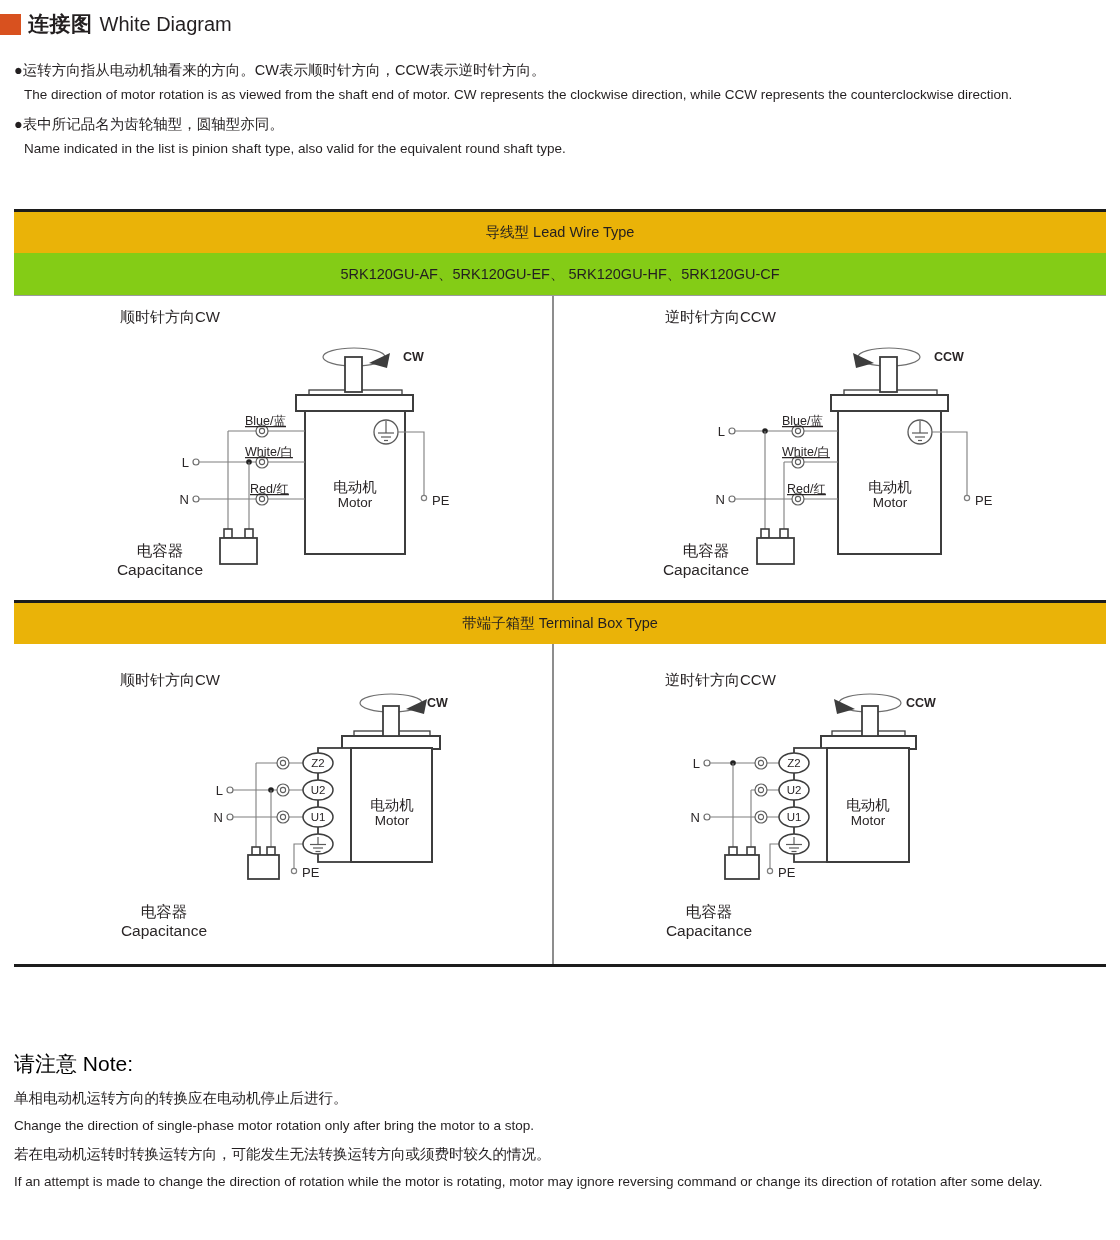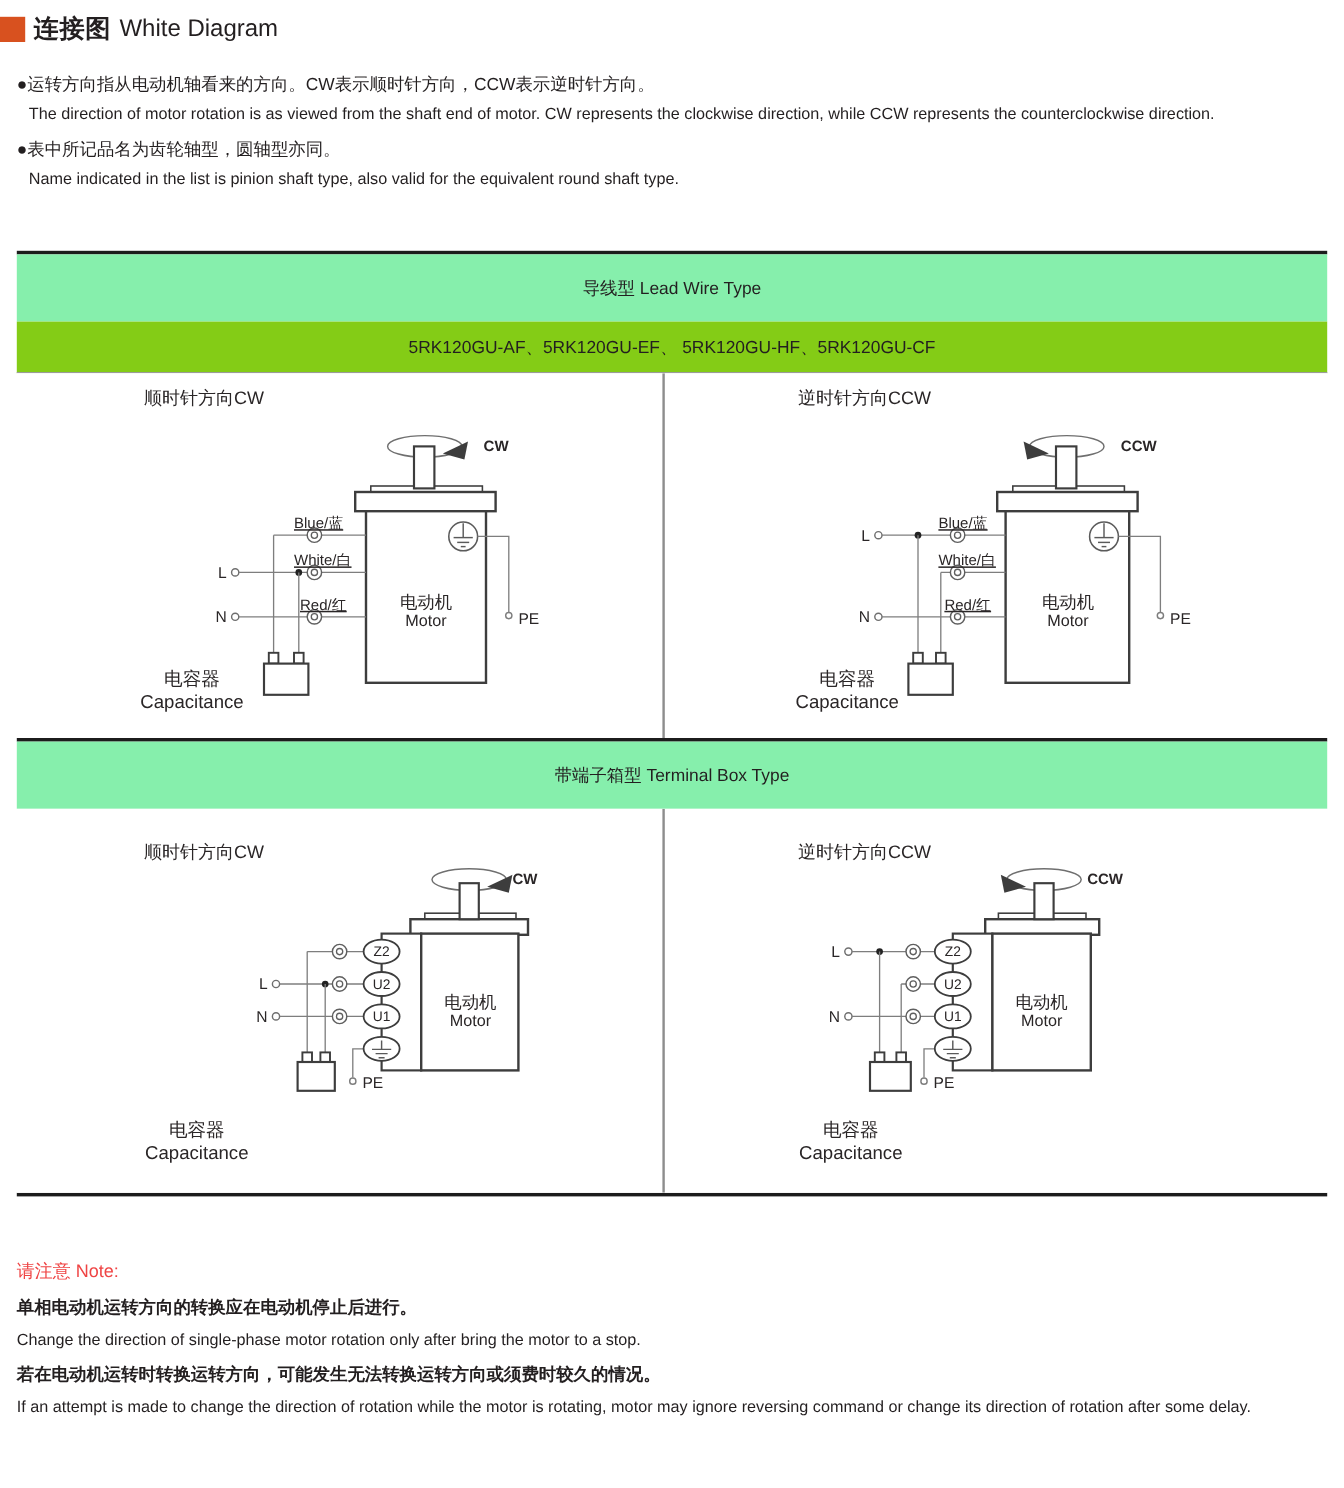--- a/index.html
+++ b/index.html
@@ -10,32 +10,32 @@
   }
   .hdr{position:absolute;top:10px;left:0;display:flex;align-items:center;}
   .sq{width:21px;height:21px;background:#d8511f;margin-right:7px;}
   .t-cn{font-size:21px;font-weight:bold;letter-spacing:.5px;margin-right:7px;}
   .t-en{font-size:20px;font-weight:normal;}
   .bullets{position:absolute;top:61px;left:14px;width:1095px;}
   .b-cn{font-size:14.5px;margin:0 0 7px 0;}
   .b-en{font-size:13.5px;margin:0 0 13px 10px;}
   .wtable{position:absolute;top:209px;left:14px;width:1092px;}
   .bline{height:3px;background:#1c1c1c;}
-  .shead{height:56px;background:#86efac;display:flex;align-items:center;justify-content:center;font-size:14.5px;}
+  .shead{height:41px;background:#eab308;display:flex;align-items:center;justify-content:center;font-size:14.5px;}
   .smodels{height:42px;background:#84cc16;display:flex;align-items:center;justify-content:center;font-size:14.5px;border-bottom:1px solid #9b9b9b;}
   .drow{position:relative;background:#fff;overflow:hidden;}
   .drow1{height:304px;}
   .drow2{height:320px;}
   .vdiv{position:absolute;left:538px;top:0;bottom:0;width:2px;background:#8d8d8d;}
   .dsvg{position:absolute;top:0;}
   .dsvg.left{left:0;}
   .dsvg.right{left:540px;}
   .note{position:absolute;top:1050px;left:14px;width:1100px;}
-  .note-title{color:#ef4444;font-size:15px;margin:0 0 11px 0;}
-  .n-cn{font-size:14.5px;margin:0 0 10px 0;font-weight:bold;}
+  .note-title{color:#000000;font-size:21px;margin:0 0 11px 0;}
+  .n-cn{font-size:14.5px;margin:0 0 10px 0;}
   .n-en{font-size:13.5px;margin:0 0 12px 0;}
   svg text{fill:#2a2627;}
 </style>
 </head>
 <body>
 
 <div class="hdr">
   <span class="sq"></span>
   <span class="t-cn">连接图</span>
   <span class="t-en">White Diagram</span>

